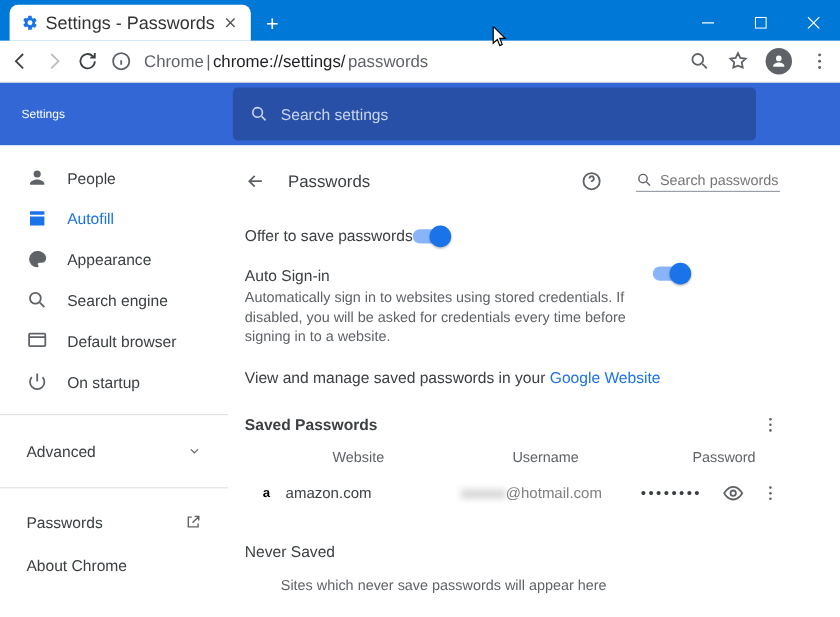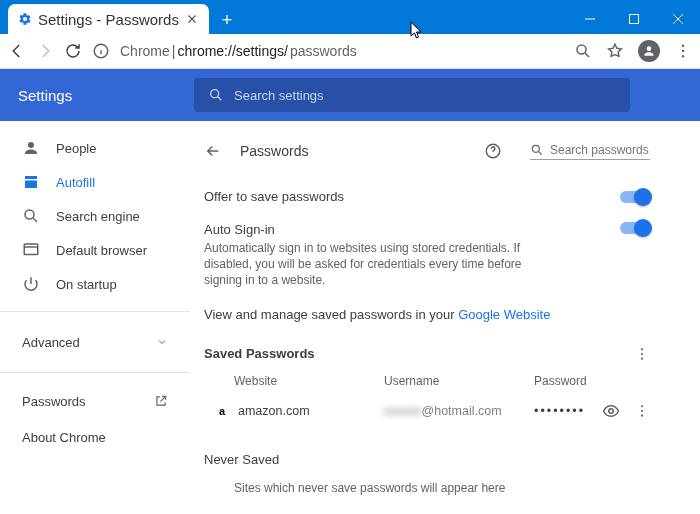--- a/index.html
+++ b/index.html
@@ -19,22 +19,22 @@
 .urlbar { height: 35px; background: #fff; border-bottom: 1px solid #e3e3e3; display: flex; align-items: center; padding: 0 8px; gap: 10px; color: #5f6368; }
 .navicon { width: 18px; height: 18px; cursor: pointer; display:flex; align-items:center; justify-content:center; }
 .urltext { font-size: 14px; color: #5f6368; display: flex; align-items: center; gap: 2px; }
 .urltext .host { color: #202124; }
 .urlactions { margin-left: auto; display: flex; gap: 14px; align-items: center; }
 .avatar { width: 22px; height: 22px; border-radius: 50%; background: #5f6368; display:flex; align-items:center; justify-content:center; }
 .avatar svg { width:14px; height:14px; fill:#fff; }
 
 
 .appheader { height: 52px; background: #3367d6; display: flex; align-items: center; padding: 0 18px; gap: 22px; }
-.apptitle { color: #fff; font-size: 15px; font-weight: 500; width: 154px; }
-.searchwrap { flex: 1; max-width: 436px; height: 34px; background: #2850a7; border-radius: 4px; display: flex; align-items: center; padding: 0 14px; gap: 10px; }
+.apptitle { color: #fff; font-size: 10px; font-weight: 500; width: 154px; }
+.searchwrap { flex: 1; max-width: 436px; height: 44px; background: #2850a7; border-radius: 4px; display: flex; align-items: center; padding: 0 14px; gap: 10px; }
 .searchwrap svg { width: 16px; height: 16px; stroke: #c9d4ef; }
 .searchwrap input { flex: 1; background: transparent; border: none; outline: none; color: #fff; font-size: 13px; }
 .searchwrap input::placeholder { color: #c9d4ef; }
 
 
 .cols { display: flex; height: calc(100% - 34px - 35px - 52px); }
 .sidebar { width: 190px; padding-top: 10px; }
 .sbitem { display: flex; align-items: center; gap: 16px; height: 34px; padding: 0 22px; font-size: 13px; color: #3c4043; cursor: pointer; }
 .sbitem.active { color: #1a73e8; }
 .sbitem svg { width: 18px; height: 18px; }
@@ -46,35 +46,35 @@
 
 .content { flex: 1; padding: 10px 50px 0 14px; overflow: auto; }
 .pghead { display: flex; align-items: center; gap: 18px; height: 40px; }
 .pghead .back { width: 18px; height: 18px; color: #5f6368; cursor: pointer; }
 .pghead .title { font-size: 14px; font-weight: 500; color: #3c4043; flex: 1; }
 .pghead .help { width: 18px; height: 18px; color: #5f6368; cursor: pointer; }
 .searchpw { display: flex; align-items: center; gap: 6px; border-bottom: 1px solid #9aa0a6; padding-bottom: 2px; margin-left: 10px; }
 .searchpw svg { width: 14px; height: 14px; color: #5f6368; }
 .searchpw input { border: none; outline: none; font-size: 12px; width: 100px; }
 
-.row { display: flex; align-items: center; justify-content: space-between; padding: 18px 0 0 0; }
+.row { display: flex; align-items: center; padding: 18px 0 0 0; }
 .row .lbl { font-size: 13px; color: #3c4043; }
 .row .desc { font-size: 12px; color: #5f6368; margin-top: 3px; max-width: 340px; line-height: 1.35; }
 .link { color: #1a73e8; text-decoration: none; }
 
 .toggle { width: 30px; height: 12px; background: #8ab4f8; border-radius: 6px; position: relative; cursor: pointer; }
 .toggle::after { content: ''; position: absolute; right: -2px; top: -3px; width: 18px; height: 18px; background: #1a73e8; border-radius: 50%; box-shadow: 0 1px 2px rgba(0,0,0,.3); }
 
 .section { margin-top: 24px; }
 .sechead { display: flex; align-items: center; justify-content: space-between; }
 .sechead .t { font-size: 13px; color: #3c4043; font-weight: bold; }
 .more { width: 16px; height: 16px; color: #5f6368; cursor: pointer; }
 
 .tblhead { display: flex; padding: 12px 0 8px 30px; font-size: 12px; color: #5f6368; }
-.colw { width: 150px; }
+.colw { width: 150px; margin-left: 43px; }
 .colu { width: 150px; }
 .colp { flex: 1; }
 
 .pwrow { display: flex; align-items: center; padding: 6px 0 6px 10px; font-size: 12.5px; color: #3c4043; }
 .favicon { width: 16px; height: 16px; margin-right: 8px; display:flex; align-items:center; justify-content:center; font-weight:bold; font-size:11px; }
 .pwrow .site { width: 146px; }
 .pwrow .user { width: 150px; color: #808080; position: relative; }
 .userblur { filter: blur(3px); display:inline-block; }
 .pwrow .pw { flex: 1; letter-spacing: 2px; }
 .pwrow .eye { width: 18px; height: 18px; color: #5f6368; cursor: pointer; margin-right: 14px; }
@@ -192,20 +192,26 @@
       <svg viewBox="0 0 24 24" fill="#5f6368">
           <path d="M12 12a4 4 0 1 0 0-8 4 4 0 0 0 0 8zm0 2c-3.3 0-8 1.7-8 5v1h16v-1c0-3.3-4.7-5-8-5z"></path>
         </svg>
       <span>People</span>
     </div>
     <div class="sbitem active">
       <svg viewBox="0 0 24 24" fill="#1a73e8">
           <path d="M4 4h16v4H4zM4 10h16v10H4z"></path>
         </svg>
       <span>Autofill</span>
+    </div>
+    <div class="sbitem">
+      <svg viewBox="0 0 24 24" fill="#5f6368">
+          <path d="M12 3a9 9 0 0 0 0 18c1 0 1.5-.7 1.5-1.5 0-.4-.2-.8-.4-1-.3-.3-.4-.6-.4-1 0-.8.7-1.5 1.5-1.5H17a5 5 0 0 0 5-5c0-4.4-4.5-8-10-8z"></path>
+        </svg>
+      <span>Appearance</span>
     </div>
     <div class="sbitem">
       <svg viewBox="0 0 24 24" fill="none" stroke="#5f6368" stroke-width="2">
           <circle cx="10" cy="10" r="6"></circle>
           <path d="M20 20l-5-5"></path>
         </svg>
       <span>Search engine</span>
     </div>
     <div class="sbitem">
       <svg viewBox="0 0 24 24" fill="none" stroke="#5f6368" stroke-width="2">

